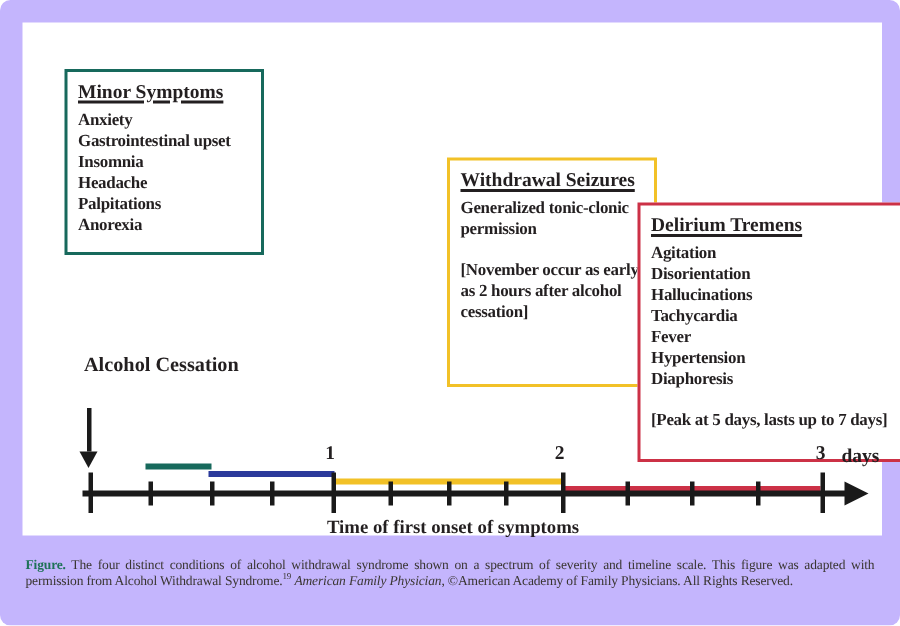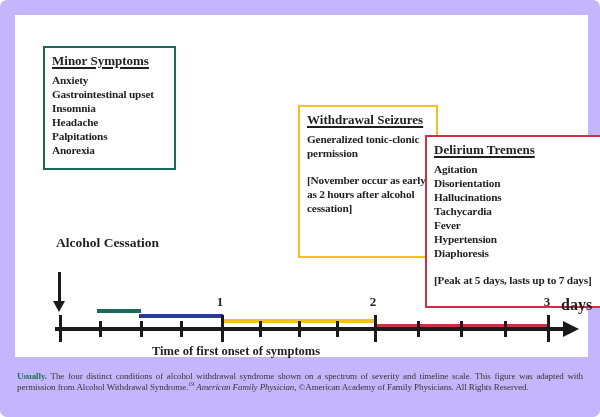--- a/index.html
+++ b/index.html
@@ -40,22 +40,22 @@
   .tick.minor{top:306px;height:16px;}
   .bar{position:absolute;}
   .bar-teal{left:82px;top:294px;width:44px;height:4px;background:#17695C;}
   .bar-blue{left:124px;top:299px;width:84px;height:4px;background:#2B3A9B;}
   .bar-yellow{left:207px;top:304px;width:153px;height:4px;background:#F2C127;}
   .bar-red{left:360px;top:309px;width:172px;height:5px;background:#CC3146;}
   .day-num{position:absolute;top:279px;width:22px;text-align:center;font-size:13px;font-weight:bold;}
   .num-1{left:194px;}
   .num-2{left:347px;}
   .num-3{left:521px;}
-  .days-label{position:absolute;left:546px;top:281px;font-size:16px;font-weight:bold;}
-  .axis-title{position:absolute;left:137px;top:329px;width:300px;font-size:12.5px;font-weight:bold;}
+  .days-label{position:absolute;left:546px;top:281px;font-size:13px;font-weight:bold;}
+  .axis-title{position:absolute;left:137px;top:329px;width:300px;text-align:center;font-size:12.5px;font-weight:bold;}
 
   
   .caption{position:absolute;left:17px;top:362px;width:566px;
     font-size:9px;line-height:10.8px;text-align:justify;color:#3A3632;letter-spacing:-0.1px;}
   .caption .fig-label{font-weight:bold;color:#1F7258;}
   .caption sup{font-size:6px;line-height:0;}
   .caption i{font-style:italic;}
 </style>
 </head>
 <body>
@@ -120,16 +120,16 @@
     <div class="tick minor" style="left:489px"></div>
 
     <div class="day-num num-1">1</div>
     <div class="day-num num-2">2</div>
     <div class="day-num num-3">3</div>
     <div class="days-label">days</div>
 
     <div class="axis-title">Time of first onset of symptoms</div>
   </div>
 
-  <p class="caption"><span class="fig-label">Usually.</span>
+  <p class="caption"><span class="fig-label">Figure.</span>
     <span>The four distinct conditions of alcohol withdrawal syndrome shown on a spectrum of severity and timeline scale. This figure was adapted with permission from Alcohol Withdrawal Syndrome.</span><sup>19</sup>
     <i>American Family Physician</i><span>, ©American Academy of Family Physicians. All Rights Reserved.</span></p>
 </div>
 
 </body></html>

